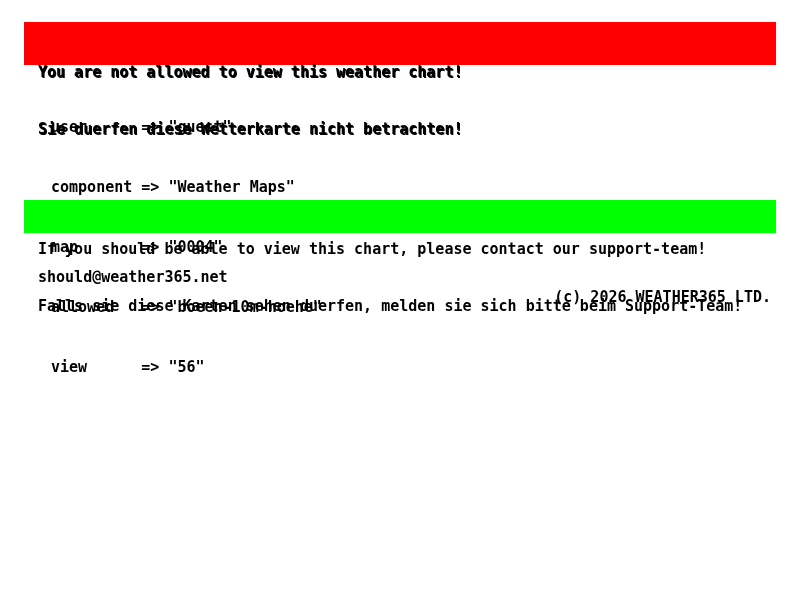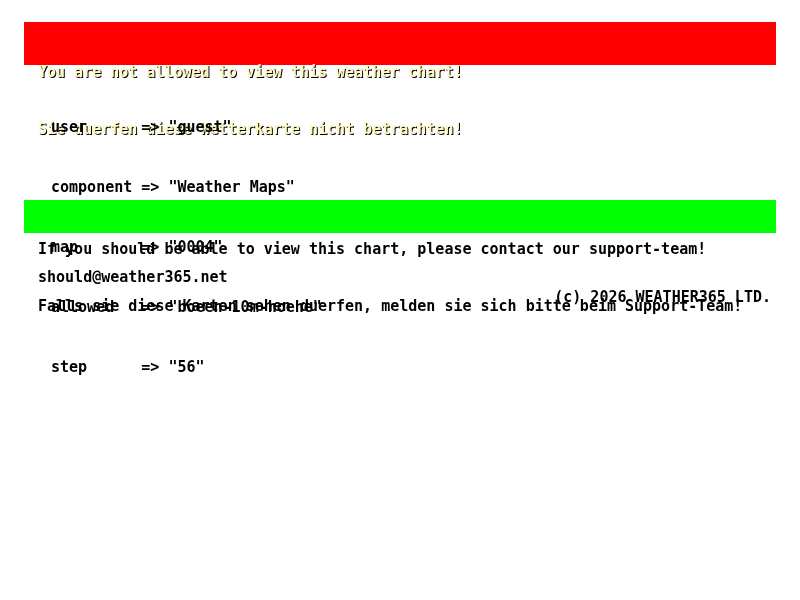--- a/index.html
+++ b/index.html
@@ -23,21 +23,21 @@
     width: 752px;
     box-sizing: border-box;
     padding: 2px 0 0 14px;
     line-height: 19px;
     white-space: pre;
   }
   .banner-error {
     top: 22px;
     height: 43px;
     background: #ff0000;
-    color: #fef9c3;
+    color: #000000;
     text-shadow: 1px 1px 0 #000000;
     padding-top: 3px;
   }
   .banner-info {
     top: 200px;
     height: 33px;
     background: #00ff00;
     color: #000000;
   }
   .banner-line { display: block; }
@@ -67,21 +67,21 @@
 <div class="banner banner-error">
   <span class="banner-line">You are not allowed to view this weather chart!</span>
   <span class="banner-line">Sie duerfen diese Wetterkarte nicht betrachten!</span>
 </div>
 
 <div class="kv-block">
   <div class="kv-row"><span class="kv-key">user</span><span class="kv-arrow">=&gt;</span><span class="kv-value">"guest"</span></div>
   <div class="kv-row"><span class="kv-key">component</span><span class="kv-arrow">=&gt;</span><span class="kv-value">"Weather Maps"</span></div>
   <div class="kv-row"><span class="kv-key">map</span><span class="kv-arrow">=&gt;</span><span class="kv-value">"0004"</span></div>
   <div class="kv-row"><span class="kv-key">allowed</span><span class="kv-arrow">=&gt;</span><span class="kv-value">"boeen-10m-hoehe"</span></div>
-  <div class="kv-row"><span class="kv-key">step</span><span class="kv-arrow">=&gt;</span><span class="kv-value">"56"</span></div>
+  <div class="kv-row"><span class="kv-key">view</span><span class="kv-arrow">=&gt;</span><span class="kv-value">"56"</span></div>
 </div>
 
 <div class="banner banner-info">
   <span class="banner-line">If you should be able to view this chart, please contact our support-team!</span>
   <span class="banner-line">Falls sie diese Karten sehen duerfen, melden sie sich bitte beim Support-Team!</span>
 </div>
 
 <div class="footer">
   <span class="footer-email">should@weather365.net</span>
   <span class="footer-copyright">(c) 2026 WEATHER365 LTD.</span>

